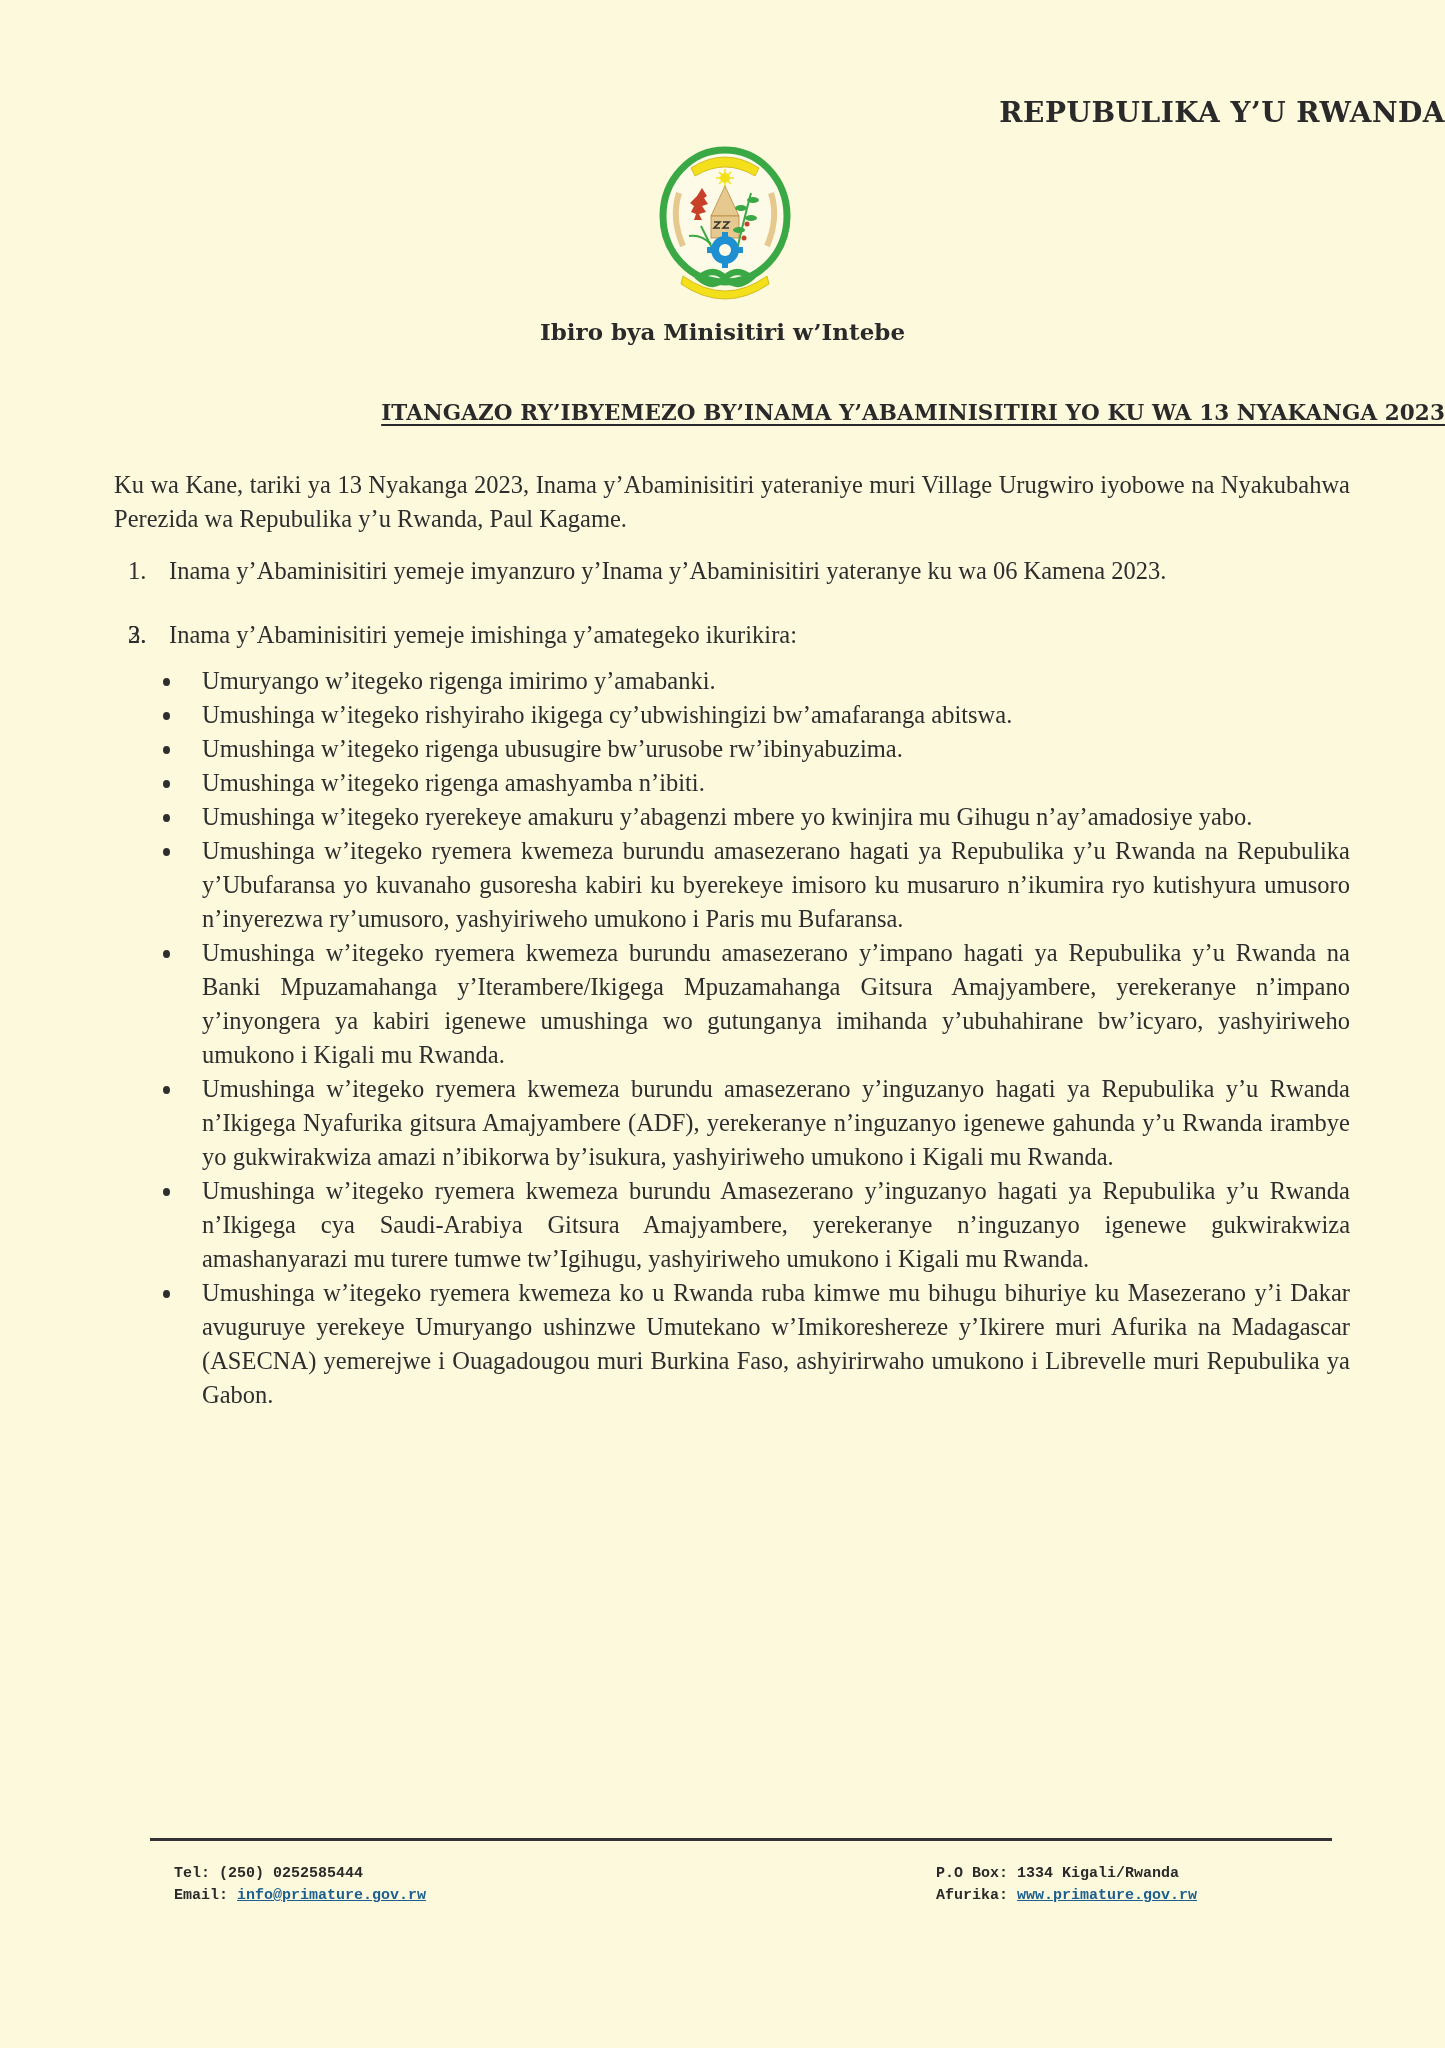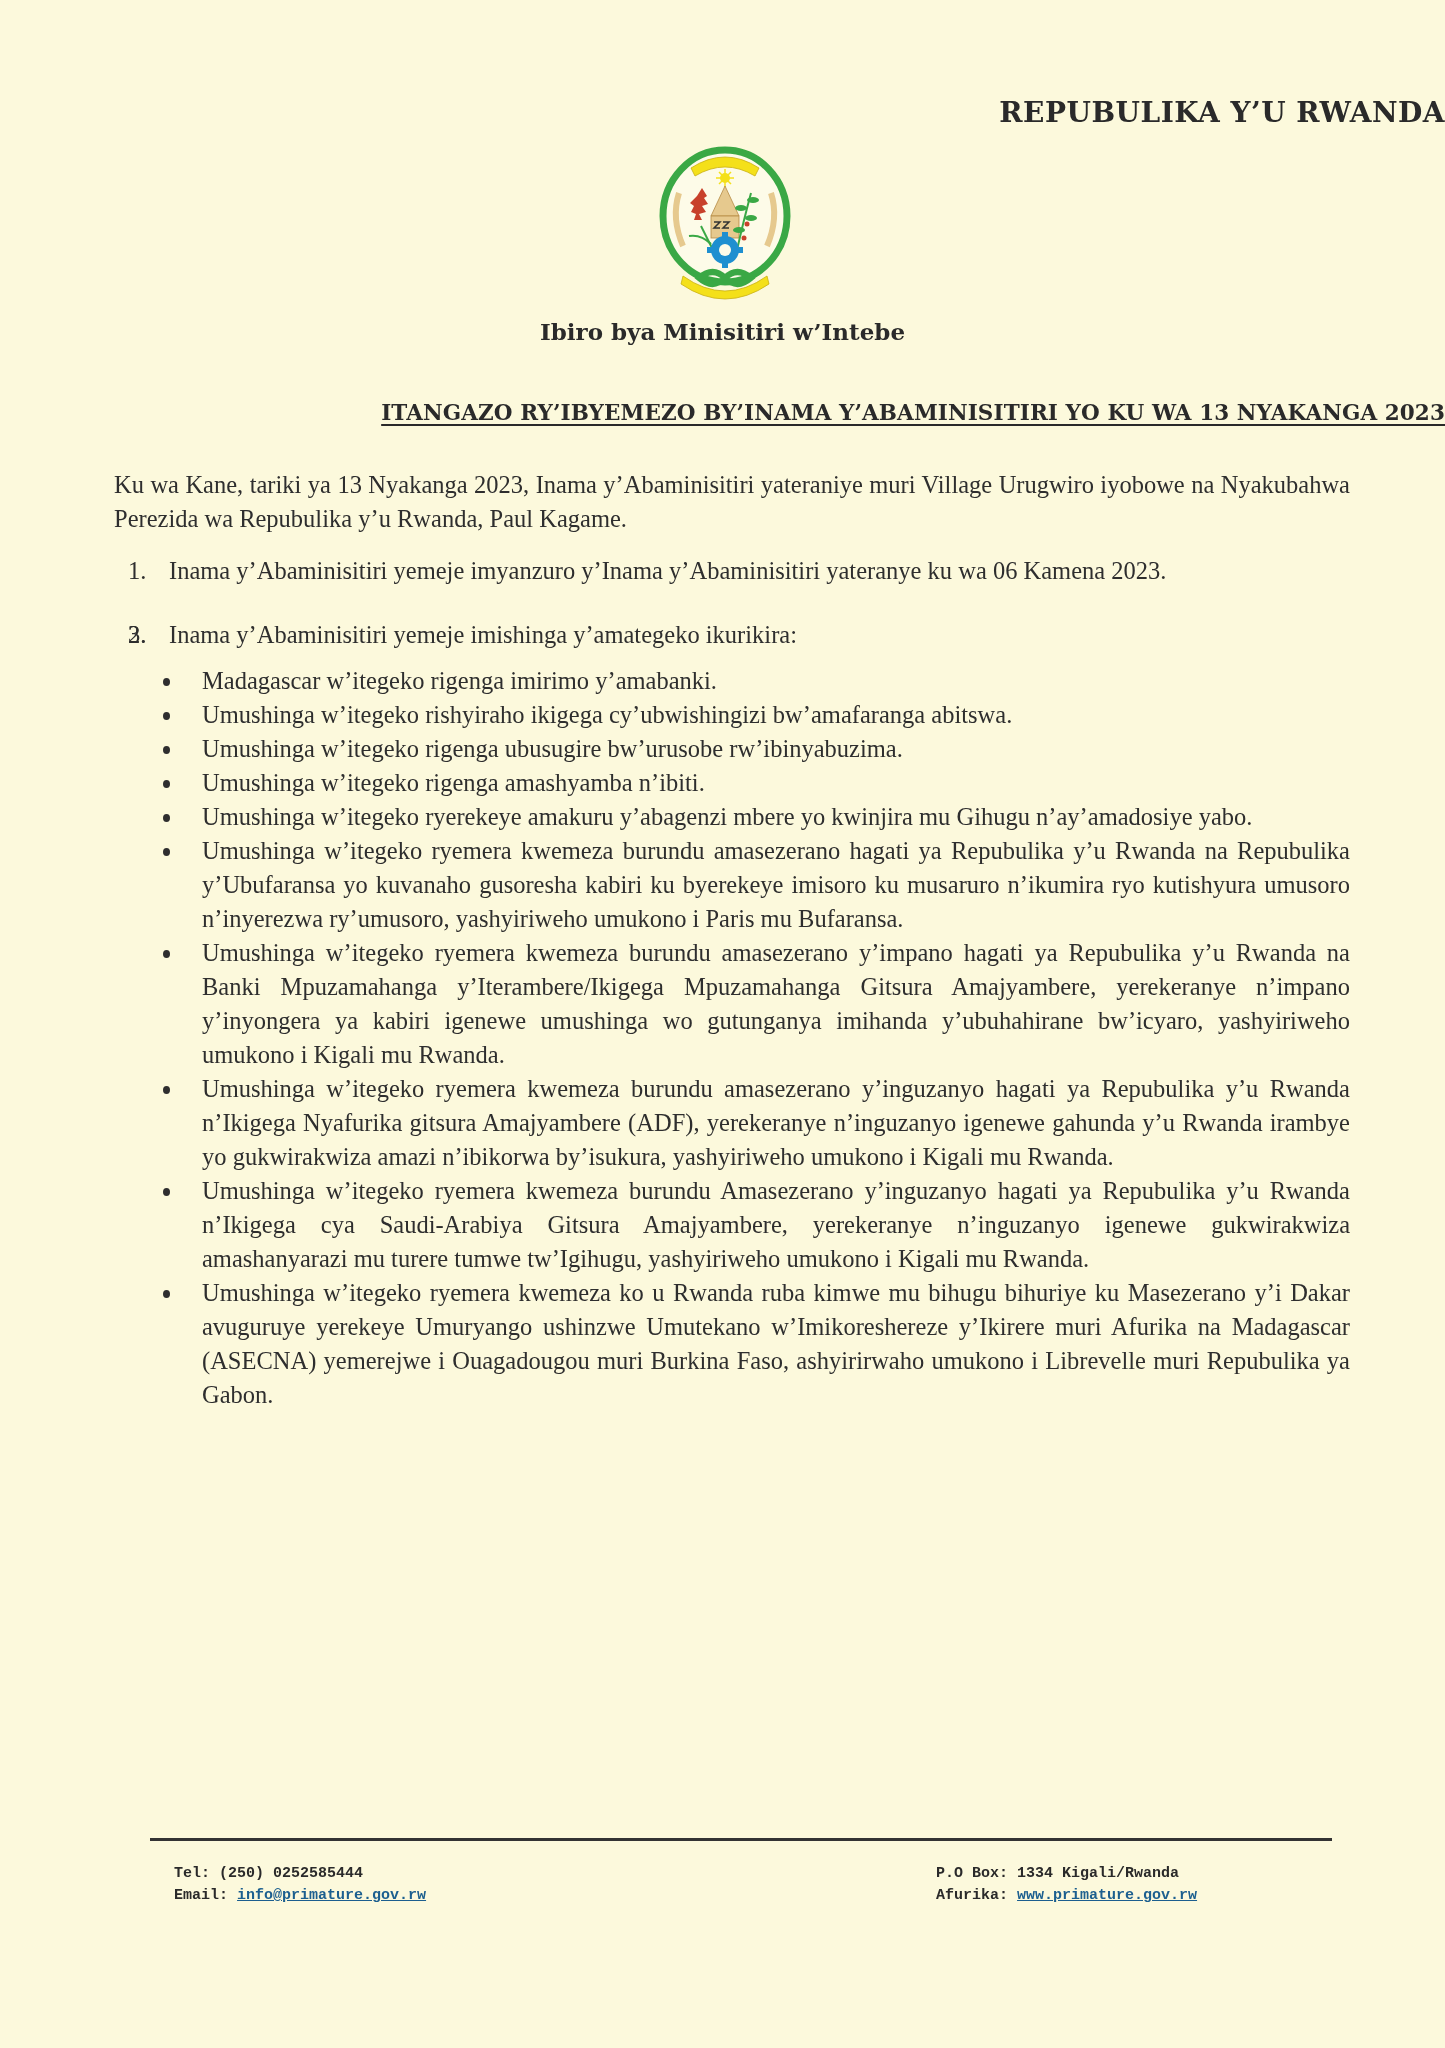--- a/index.html
+++ b/index.html
@@ -123,21 +123,21 @@
         <span class="num">1.</span>
         <span>Inama y’Abaminisitiri yemeje imyanzuro y’Inama y’Abaminisitiri yateranye ku wa 06 Kamena 2023.</span>
       </li>
       <li>
         <span class="num">2.</span>
       </li>
       <li>
         <span class="num">3.</span>
         <span>Inama y’Abaminisitiri yemeje imishinga y’amategeko ikurikira:</span>
         <ul class="bills">
-          <li><span class="bullet"></span><span>Madagascar w’itegeko rigenga imirimo y’amabanki.</span></li>
+          <li><span class="bullet"></span><span>Umuryango w’itegeko rigenga imirimo y’amabanki.</span></li>
           <li><span class="bullet"></span><span>Umushinga w’itegeko rishyiraho ikigega cy’ubwishingizi bw’amafaranga abitswa.</span></li>
           <li><span class="bullet"></span><span>Umushinga w’itegeko rigenga ubusugire bw’urusobe rw’ibinyabuzima.</span></li>
           <li><span class="bullet"></span><span>Umushinga w’itegeko rigenga amashyamba n’ibiti.</span></li>
           <li><span class="bullet"></span><span>Umushinga w’itegeko ryerekeye amakuru y’abagenzi mbere yo kwinjira mu Gihugu n’ay’amadosiye yabo.</span></li>
           <li><span class="bullet"></span><span>Umushinga w’itegeko ryemera kwemeza burundu amasezerano hagati ya Repubulika y’u Rwanda na Repubulika y’Ubufaransa yo kuvanaho gusoresha kabiri ku byerekeye imisoro ku musaruro n’ikumira ryo kutishyura umusoro n’inyerezwa ry’umusoro, yashyiriweho umukono i Paris mu Bufaransa.</span></li>
           <li><span class="bullet"></span><span>Umushinga w’itegeko ryemera kwemeza burundu amasezerano y’impano hagati ya Repubulika y’u Rwanda na Banki Mpuzamahanga y’Iterambere/Ikigega Mpuzamahanga Gitsura Amajyambere, yerekeranye n’impano y’inyongera ya kabiri igenewe umushinga wo gutunganya imihanda y’ubuhahirane bw’icyaro, yashyiriweho umukono i Kigali mu Rwanda.</span></li>
           <li><span class="bullet"></span><span>Umushinga w’itegeko ryemera kwemeza burundu amasezerano y’inguzanyo hagati ya Repubulika y’u Rwanda n’Ikigega Nyafurika gitsura Amajyambere (ADF), yerekeranye n’inguzanyo igenewe gahunda y’u Rwanda irambye yo gukwirakwiza amazi n’ibikorwa by’isukura, yashyiriweho umukono i Kigali mu Rwanda.</span></li>
           <li><span class="bullet"></span><span>Umushinga w’itegeko ryemera kwemeza burundu Amasezerano y’inguzanyo hagati ya Repubulika y’u Rwanda n’Ikigega cya Saudi-Arabiya Gitsura Amajyambere, yerekeranye n’inguzanyo igenewe gukwirakwiza amashanyarazi mu turere tumwe tw’Igihugu, yashyiriweho umukono i Kigali mu Rwanda.</span></li>
           <li><span class="bullet"></span><span>Umushinga w’itegeko ryemera kwemeza ko u Rwanda ruba kimwe mu bihugu bihuriye ku Masezerano y’i Dakar avuguruye yerekeye Umuryango ushinzwe Umutekano w’Imikoreshereze y’Ikirere muri Afurika na Madagascar (ASECNA) yemerejwe i Ouagadougou muri Burkina Faso, ashyirirwaho umukono i Librevelle muri Repubulika ya Gabon.</span></li>
         </ul>

